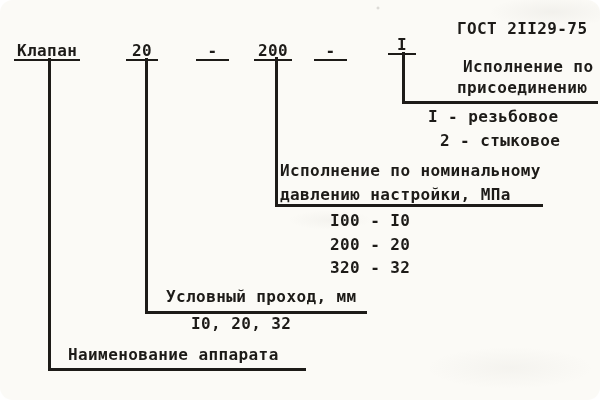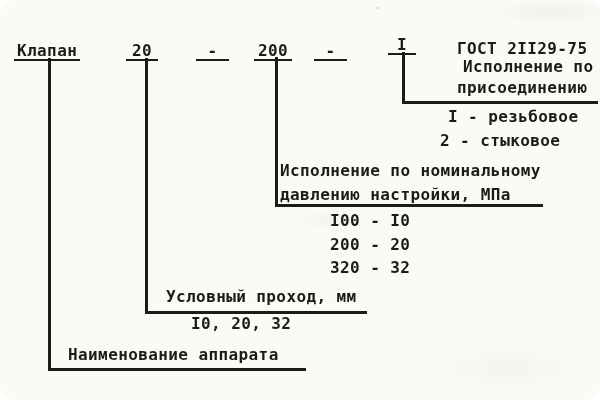--- a/index.html
+++ b/index.html
@@ -38,29 +38,29 @@
   <span class="t u" style="left:126px;top:42px;padding:0 6px;">20</span>
 
   <span class="t u ctr" style="left:196px;top:42px;width:33px;">-</span>
 
   <span class="t u" style="left:254px;top:42px;padding:0 4px;">200</span>
 
   <span class="t u ctr" style="left:314px;top:42px;width:33px;">-</span>
 
   <span class="t u ctr" style="left:388px;top:36px;width:28px;">I</span>
 
-  <span class="t" style="left:457px;top:40px;">ГОСТ 2II29-75</span>
+  <span class="t" style="left:457px;top:20px;">ГОСТ 2II29-75</span>
 
   <span class="t" style="left:457px;top:58px;margin-left:6px;">Исполнение по</span>
   <span class="t" style="left:457px;top:79px;">присоединению</span>
 
   <div class="vl" style="left:402px;top:52px;height:51px;"></div>
   <div class="hl" style="left:402px;top:101px;width:196px;"></div>
 
-  <span class="t" style="left:448px;top:108px;">I - резьбовое</span>
+  <span class="t" style="left:428px;top:108px;">I - резьбовое</span>
   <span class="t" style="left:440px;top:132px;">2 - стыковое</span>
 
   <div class="vl" style="left:275px;top:57px;height:150px;"></div>
 
   <span class="t" style="left:280px;top:162px;">Исполнение по номинальному</span>
   <span class="t" style="left:280px;top:186px;">давлению настройки, МПа</span>
 
   <div class="hl" style="left:275px;top:204px;width:268px;"></div>
 
   <span class="t" style="left:330px;top:212px;">I00 - I0</span>

